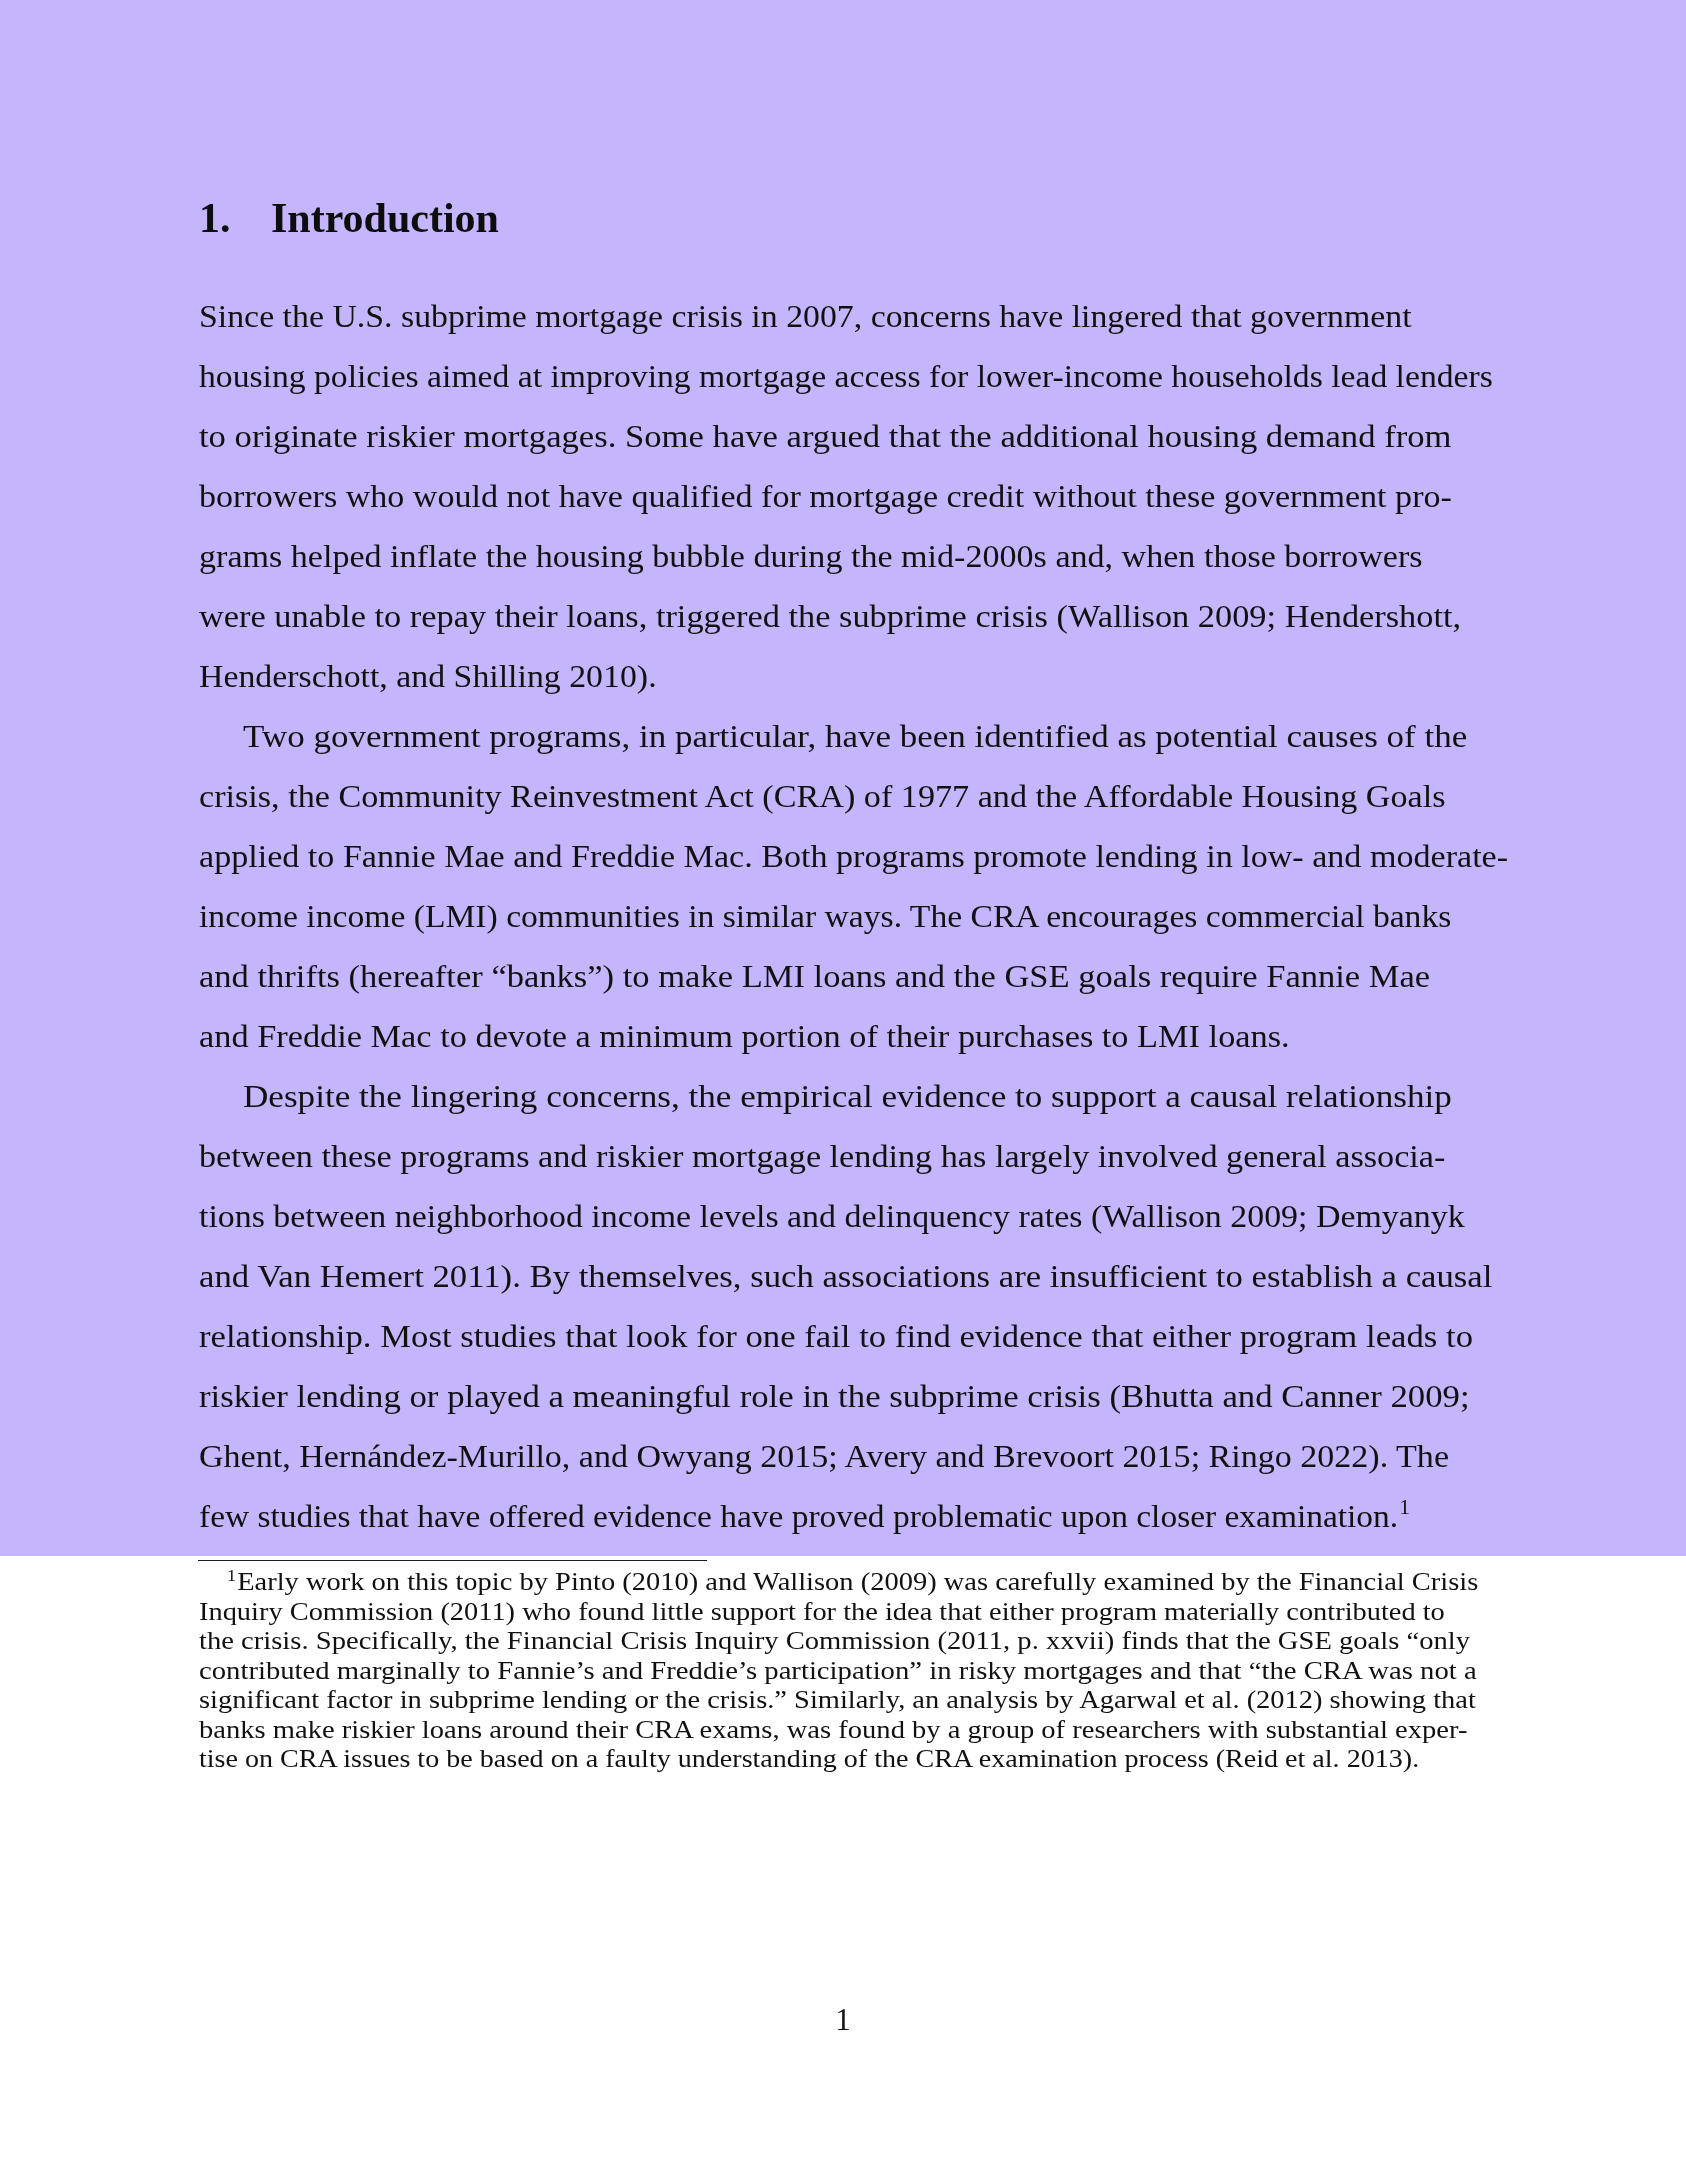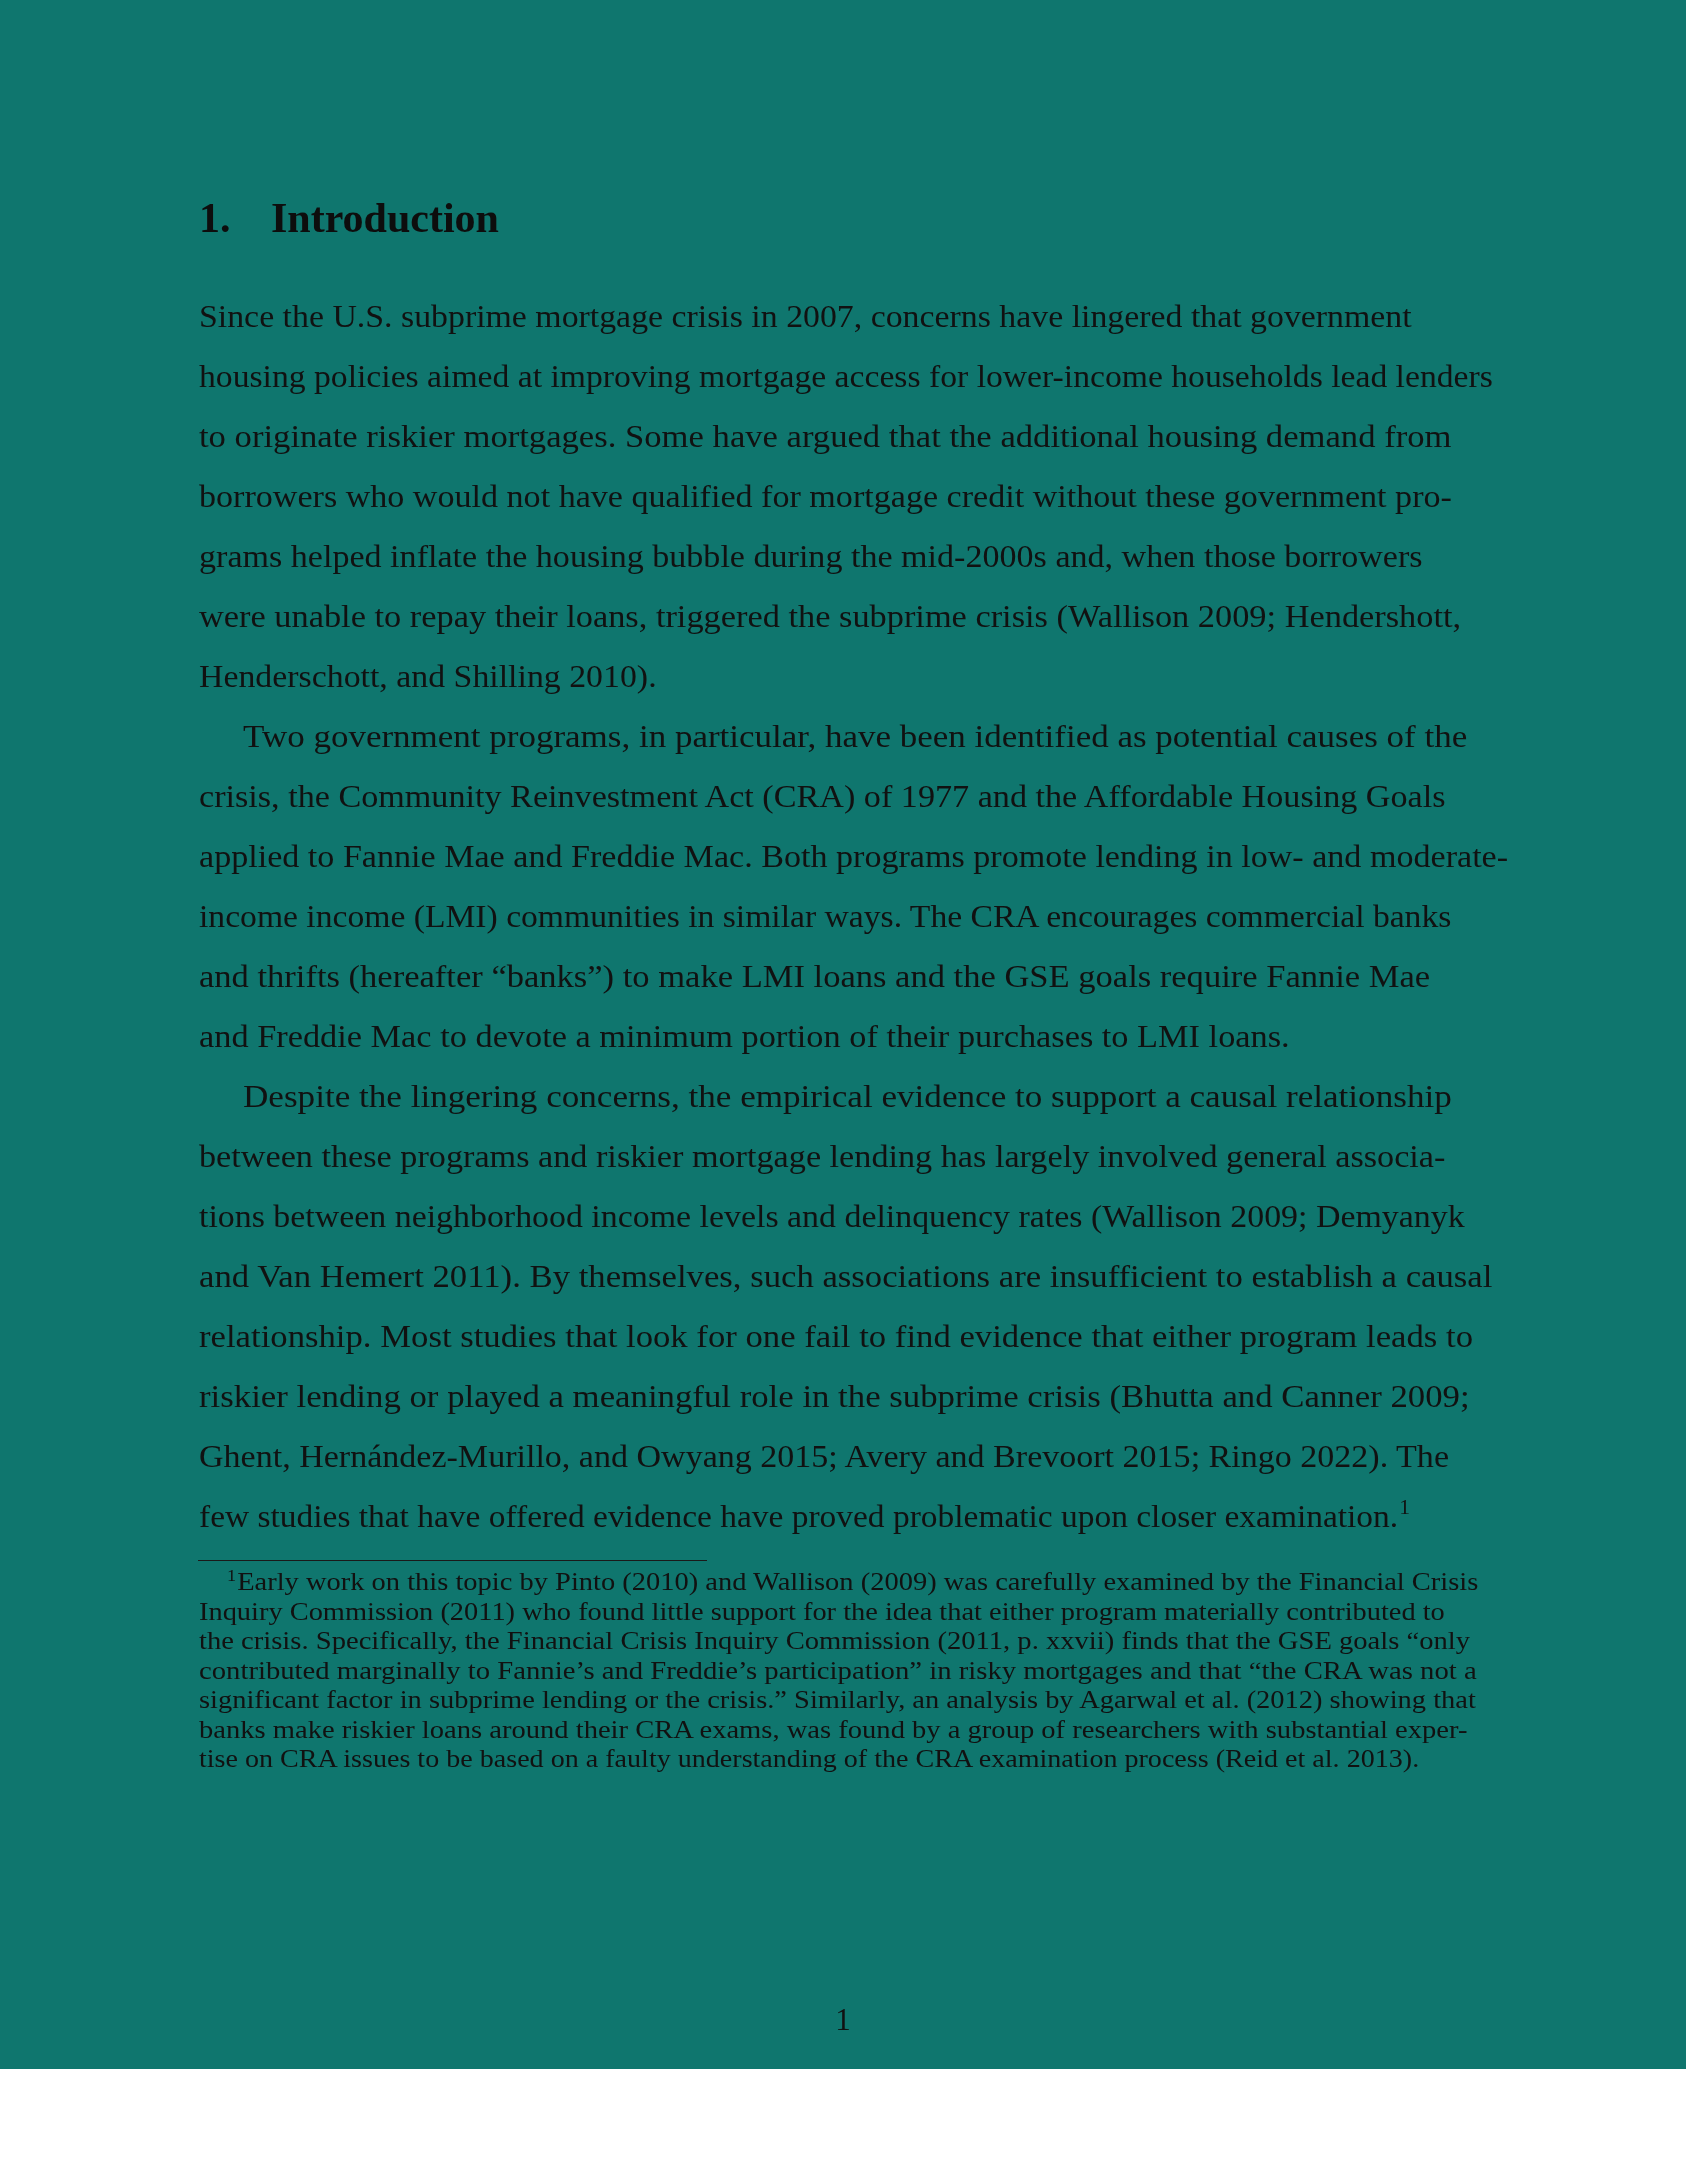--- a/index.html
+++ b/index.html
@@ -12,22 +12,22 @@
     height: 2183px;
     position: relative;
     overflow: hidden;
     font-family: "Liberation Serif", "DejaVu Serif", serif;
     color: #111111;
   }
   .page {
     position: absolute;
     left: 0; top: 0;
     width: 1686px;
-    height: 2069px;
-    background: #0f766e;
+    height: 1556px;
+    background: #c4b5fd;
   }
   .heading {
     position: absolute;
     left: 199px;
     top: 192px;
     font-size: 42px;
     font-weight: bold;
     line-height: 52px;
     white-space: nowrap;
     color: #0d0d0d;

